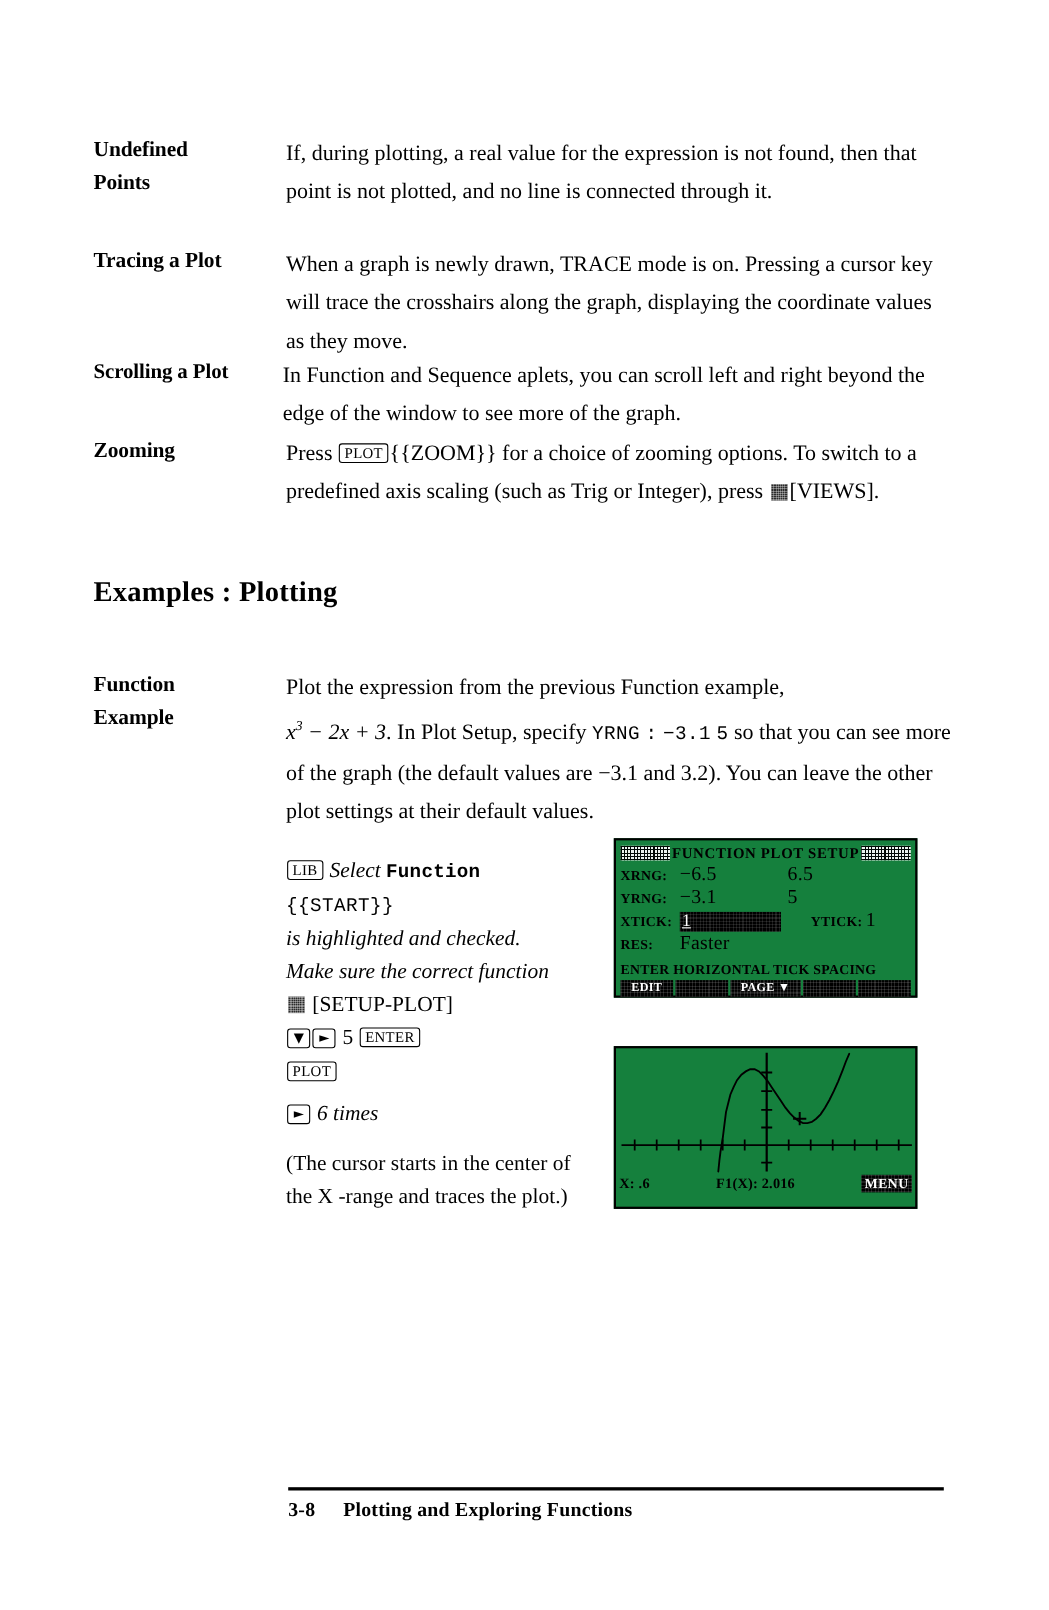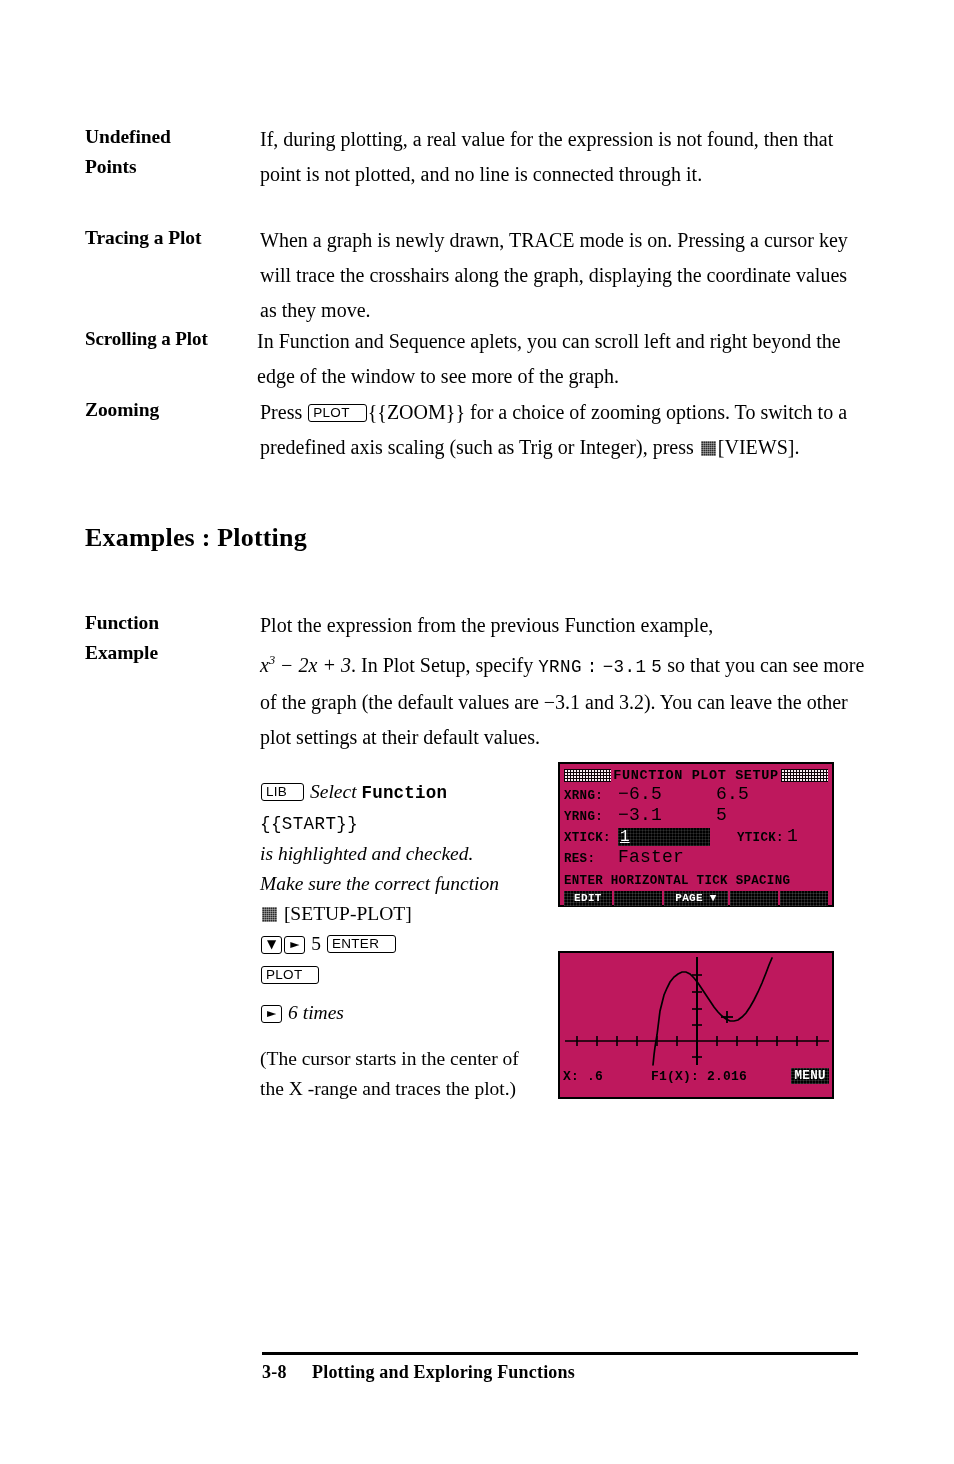--- a/index.html
+++ b/index.html
@@ -69,22 +69,22 @@
 
   
   .row-function { top: 608px; }
   .row-function .def { width: 620px; }
 
   
   .keycap {
     display: inline-block;
     border: 1.4px solid #000;
     border-radius: 3px;
-    padding: 0px 16px 1px 4px;
-    font-family: Liberation Sans, sans-serif;
+    padding: 0px 4px 1px 4px;
+    font-family: Liberation Serif, serif;
     font-size: 13.5px;
     line-height: 15px;
     letter-spacing: 0.3px;
     vertical-align: 2px;
     margin: 0 1px;
   }
   .keycap-arrow {
     display: inline-block;
     border: 1.4px solid #000;
     border-radius: 3px;
@@ -143,23 +143,23 @@
   }
   .para-note {
     margin-top: 16px;
     line-height: 30px;
   }
 
   
   .lcd {
     position: absolute;
     border: 2.5px solid #000;
-    background: #be185d;
+    background: #15803d;
     box-sizing: border-box;
-    font-family: Liberation Mono, monospace;
+    font-family: Liberation Serif, serif;
   }
   .lcd-setup {
     left: 558px;
     top: 762px;
     width: 276px;
     height: 145px;
     padding: 3px 4px 2px 4px;
   }
   .lcd-graph {
     left: 558px;

